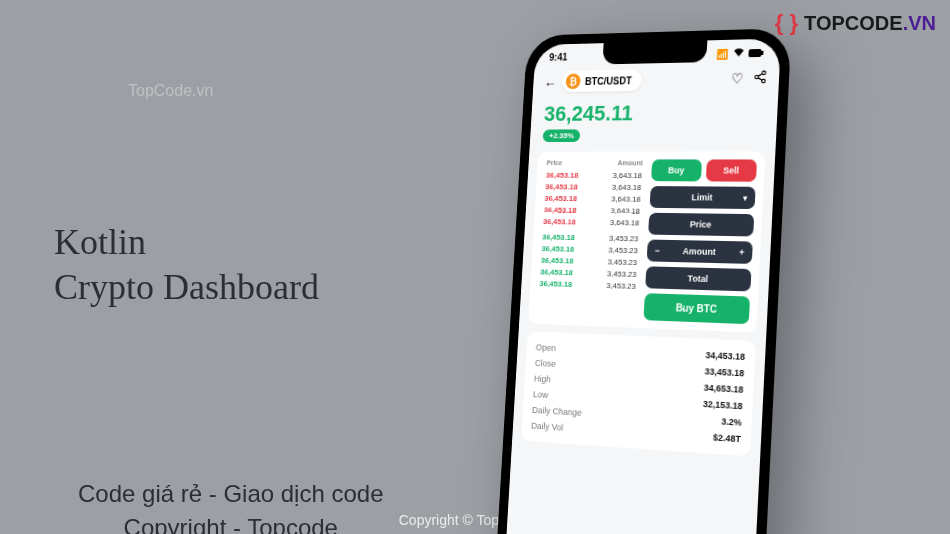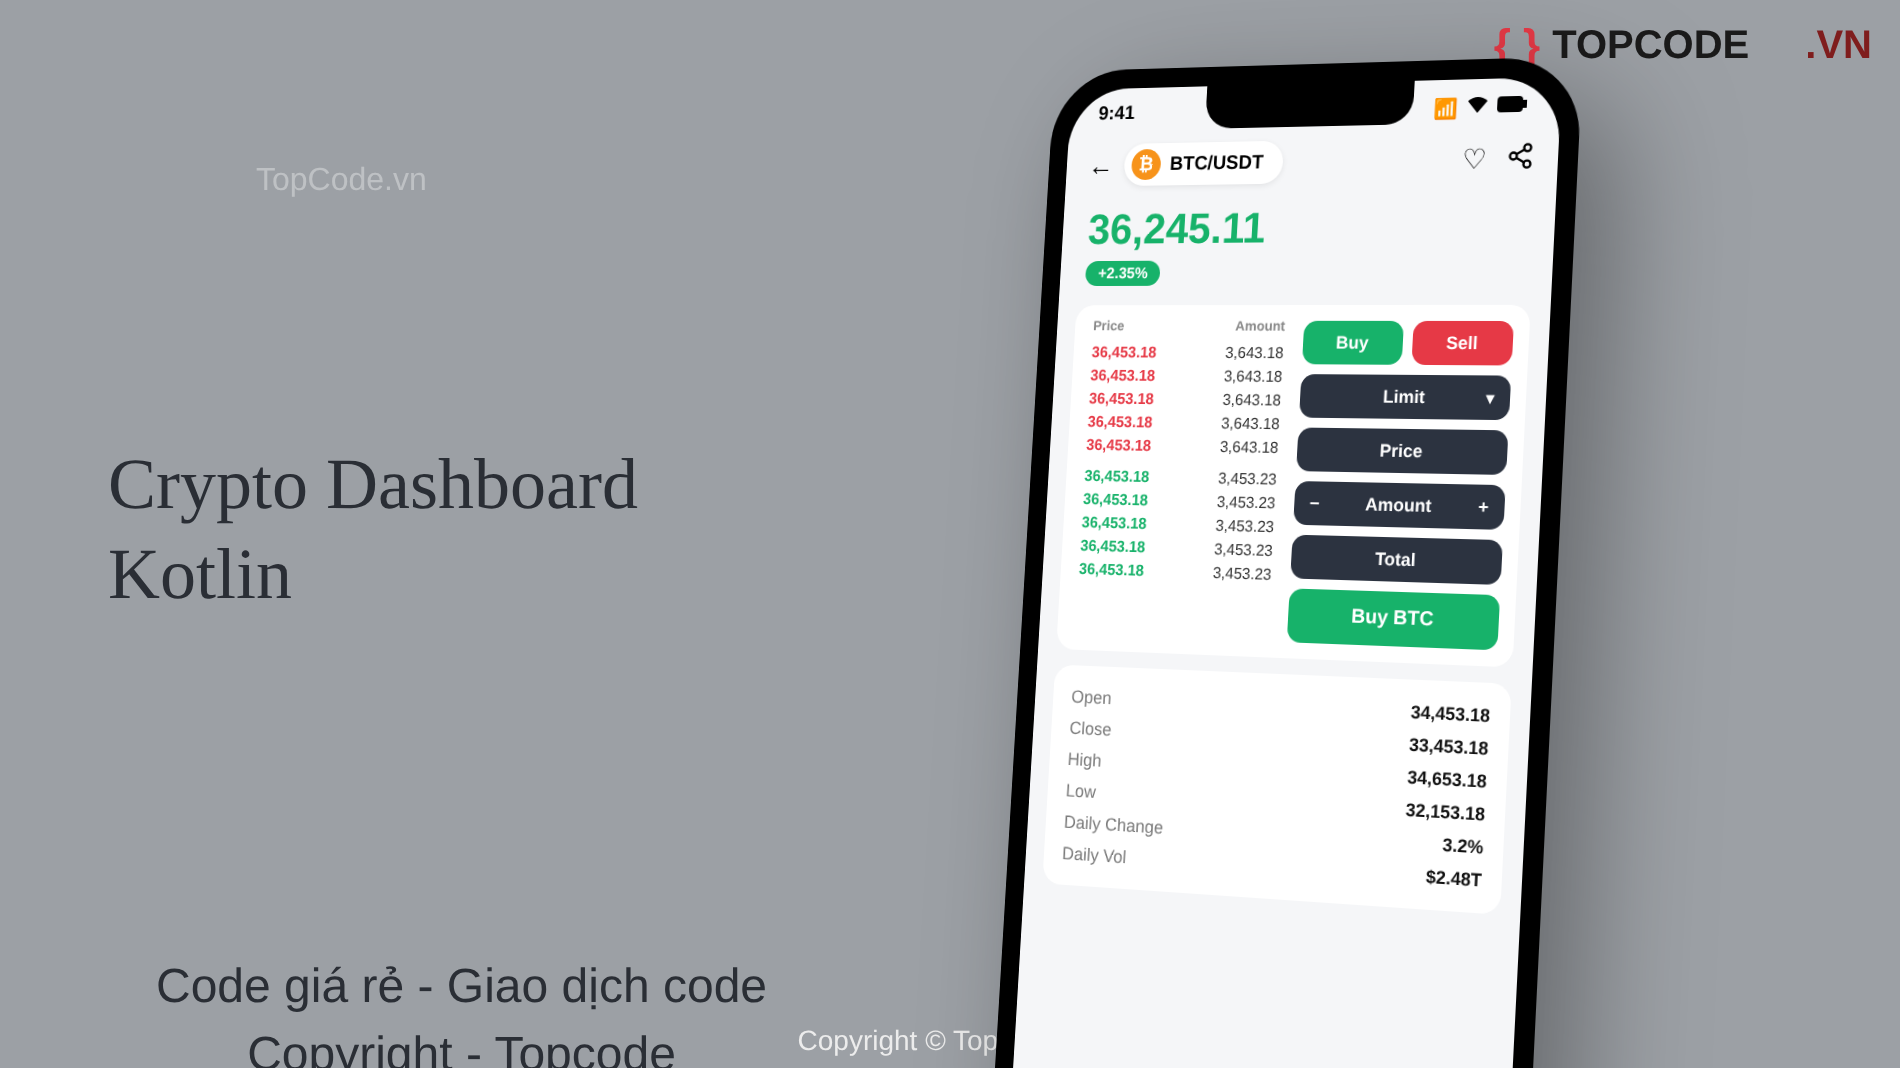--- a/index.html
+++ b/index.html
@@ -23,21 +23,21 @@
   top: 10px;
   right: 14px;
   display: flex;
   align-items: center;
   gap: 6px;
   font-weight: 700;
   font-size: 20px;
   color: #1a1a1a;
 }
 .topcode-logo .bracket { color: #e63946; font-size: 22px; font-weight: 900; }
-.topcode-logo .vn { color: #7f1d1d; margin-left: 28px; }
+.topcode-logo .vn { color: #4c1d95; }
 .title-block {
   position: absolute;
   top: 220px;
   left: 54px;
   color: #2a2e35;
   font-family: Georgia, 'Times New Roman', serif;
   font-size: 36px;
   line-height: 1.25;
 }
 .subtitle-block {
@@ -185,22 +185,22 @@
 <body>
 
 <div class="watermark-top">TopCode.vn</div>
 
 <div class="topcode-logo">
   <span class="bracket">{ }</span>
   <span><span>TOPCODE</span><span class="vn">.VN</span></span>
 </div>
 
 <div class="title-block">
+  <div>Kotlin</div>
   <div>Crypto Dashboard</div>
-  <div>Kotlin</div>
 </div>
 
 <div class="subtitle-block">
   <div>Code giá rẻ - Giao dịch code</div>
   <div>Copyright - Topcode</div>
 </div>
 
 <div class="copyright">Copyright © TopCode.vn</div>
 
 <div class="phone">

